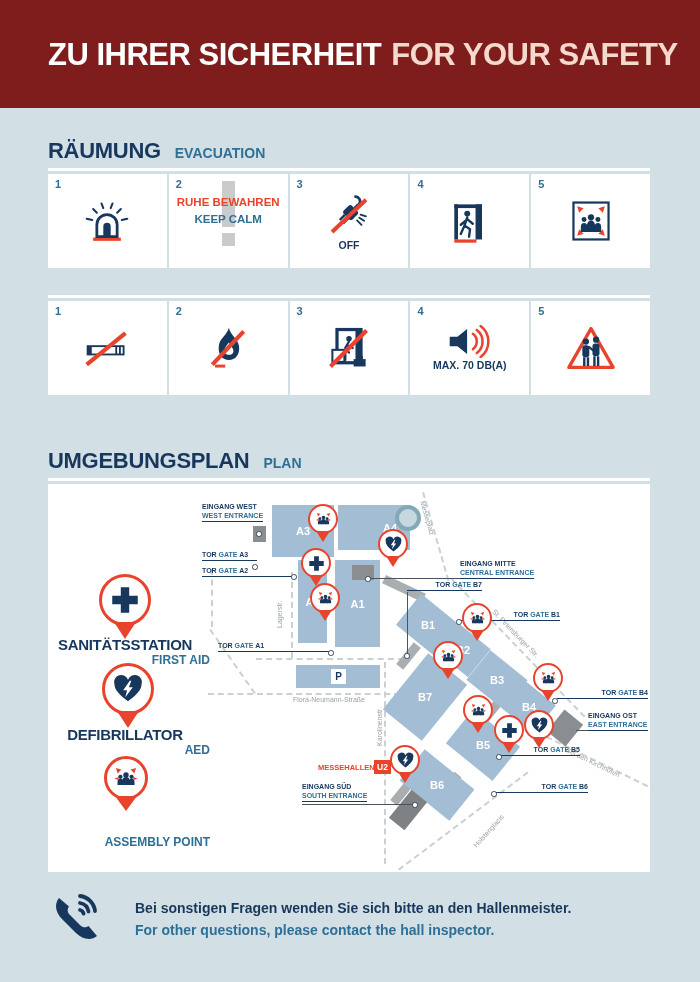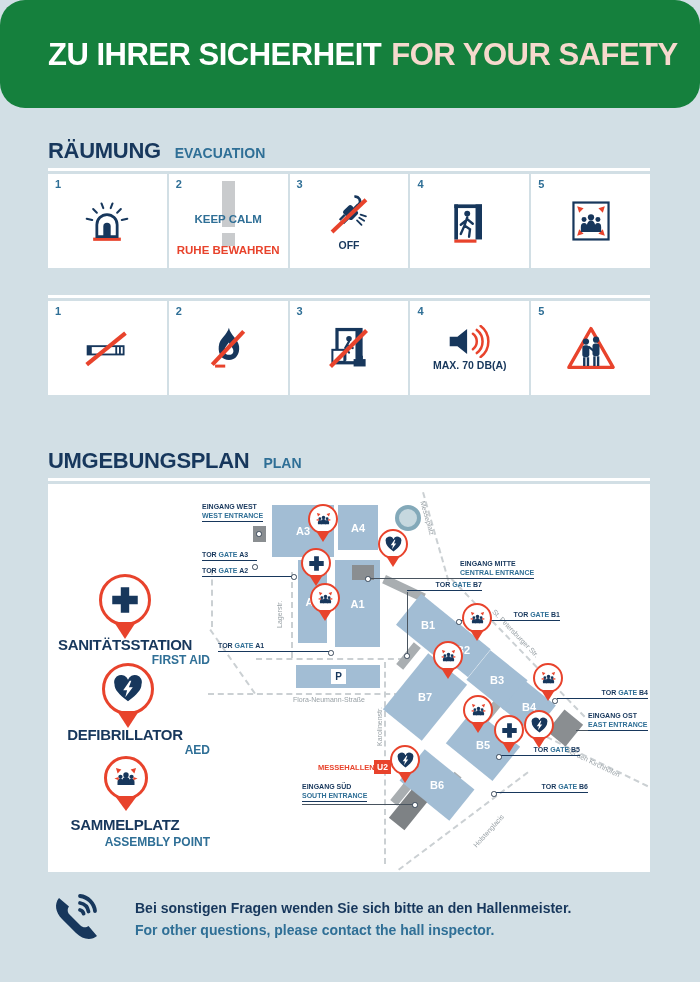--- a/index.html
+++ b/index.html
@@ -1,40 +1,40 @@
 <!DOCTYPE html>
 <html><head>
 <meta charset="utf-8">
 <style>
   html,body{margin:0;padding:0;}
   body{font-family:"Liberation Sans","DejaVu Sans",sans-serif;background:#D2DFE5;}
   .page{position:relative;width:700px;height:982px;background:#D2DFE5;overflow:hidden;}
 
   
-  .header{position:absolute;left:0;top:0;width:700px;height:108px;background:#15803d;border-radius:25px;}
+  .header{position:absolute;left:0;top:0;width:700px;height:108px;background:#7f1d1d;}
   .header h1{margin:0;padding:38px 0 0 48px;font-size:31px;line-height:34px;font-weight:bold;letter-spacing:-0.5px;white-space:nowrap;}
   .header .t-de{color:#FFFFFF;margin-right:10px;}
   .header .t-en{color:#F6D9CD;}
 
   
   .section{position:absolute;left:48px;width:602px;}
   .sec-title{height:26px;white-space:nowrap;}
   .sec-title .st-de{font-size:22px;font-weight:bold;color:#17375C;letter-spacing:-0.3px;}
   .sec-title .st-en{font-size:14px;font-weight:bold;color:#2F6F96;margin-left:14px;}
   .rule{height:3px;background:#FFFFFF;}
 
   .cells{display:flex;gap:2px;margin-top:3px;}
   .cell{position:relative;flex:1 1 0;height:94px;background:#FFFFFF;display:flex;flex-direction:column;align-items:center;justify-content:center;}
   .cnum{position:absolute;left:7px;top:4px;font-size:11px;font-weight:bold;color:#2F6F96;}
   .cell-label{font-size:10.5px;font-weight:bold;color:#17375C;margin-top:1px;}
 
   
   .excl-bar{position:absolute;left:50%;top:7px;width:13px;height:46px;margin-left:-6.5px;background:#C9CBCD;}
   .excl-dot{position:absolute;left:50%;top:59px;width:13px;height:13px;margin-left:-6.5px;background:#C9CBCD;}
-  .kc1{position:absolute;left:0;top:22px;width:100%;text-align:center;font-size:11.5px;font-weight:bold;color:#E8432C;margin-top:48px;}
+  .kc1{position:absolute;left:0;top:22px;width:100%;text-align:center;font-size:11.5px;font-weight:bold;color:#E8432C;}
   .kc2{position:absolute;left:0;top:39px;width:100%;text-align:center;font-size:11.5px;font-weight:bold;color:#2F6F96;}
 
   
   .map{position:relative;margin-top:3px;width:602px;height:388px;background:#FFFFFF;overflow:hidden;}
   .hall{position:absolute;background:#A2BDD4;display:flex;align-items:center;justify-content:center;color:#FFFFFF;font-weight:bold;font-size:11px;}
   .r39{transform:rotate(39deg);}
   .cr39{transform:rotate(-39deg);}
   .road{position:absolute;border-top:2.5px dashed #CBD0D3;transform-origin:0 0;}
   .roadv{position:absolute;border-left:2.5px dashed #CBD0D3;transform-origin:0 0;}
   .conn{position:absolute;background:#A9AEB1;transform-origin:50% 50%;}
@@ -264,21 +264,21 @@
 
       <div class="conn" style="left:334px;top:100px;width:44px;height:9px;transform:rotate(25deg);"></div>
       <div class="conn" style="left:356px;top:158px;width:9px;height:28px;transform:rotate(39deg);"></div>
       <div class="conn" style="left:438px;top:214px;width:9px;height:28px;transform:rotate(39deg);"></div>
       <div class="conn" style="left:398px;top:288px;width:9px;height:24px;transform:rotate(39deg);"></div>
       <div class="conn" style="left:350px;top:294px;width:9px;height:28px;transform:rotate(39deg);"></div>
 
       <div class="hall" style="left:224px;top:21px;width:62px;height:52px;">
           <span>A3</span>
         </div>
-      <div class="hall" style="left:290px;top:21px;width:40px;height:45px;">
+      <div class="hall" style="left:290px;top:21px;width:40px;height:45px;padding-left:32px;">
           <span>A4</span>
         </div>
       <div class="hall" style="left:250px;top:76px;width:29px;height:83px;">
           <span>A2</span>
         </div>
       <div class="hall" style="left:287px;top:76px;width:45px;height:87px;">
           <span>A1</span>
         </div>
       <div class="hall" style="left:248px;top:181px;width:84px;height:23px;"></div>
       <div class="pbox" style="left:283px;top:185px;">P</div>
@@ -465,21 +465,20 @@
       <div class="legend-en" style="left:-8px;top:259px;">AED</div>
 
       <div class="pin pin-lg" style="left:56px;top:272px;width:44px;">
           <div class="pc" style="width:44px;height:44px;">
             <svg class="pi" style="width:26px;height:26px;" viewBox="0 0 22 22">
               <use href="#sym-group"></use>
             </svg>
           </div>
           <div class="pt" style="border-top-width:15px;"></div>
         </div>
-      <div class="legend-de" style="left:-8px;top:332px;">SAMMELPLATZ</div>
       <div class="legend-en" style="left:-8px;top:351px;">ASSEMBLY  POINT</div>
     </div>
   </div>
 
   <div class="footer">
     <svg class="ficon" width="56" height="58" viewBox="0 0 56 56">
       <path fill="#17375C" d="M9 9 C4 15 5.5 23.5 12 30 L26 44 C32.5 50.5 41 52 47 47 L38.5 37 C36 39 32.5 38.5 30.5 36.5 L19.5 25.5 C17.5 23.5 17 20 19 17.5 Z"></path>
       <g stroke="#17375C" stroke-width="3.8" fill="none" stroke-linecap="round">
         <path d="M30 7 a17 17 0 0 1 15 15"></path>
         <path d="M30 14 a10.5 10.5 0 0 1 8.5 8.5"></path>

